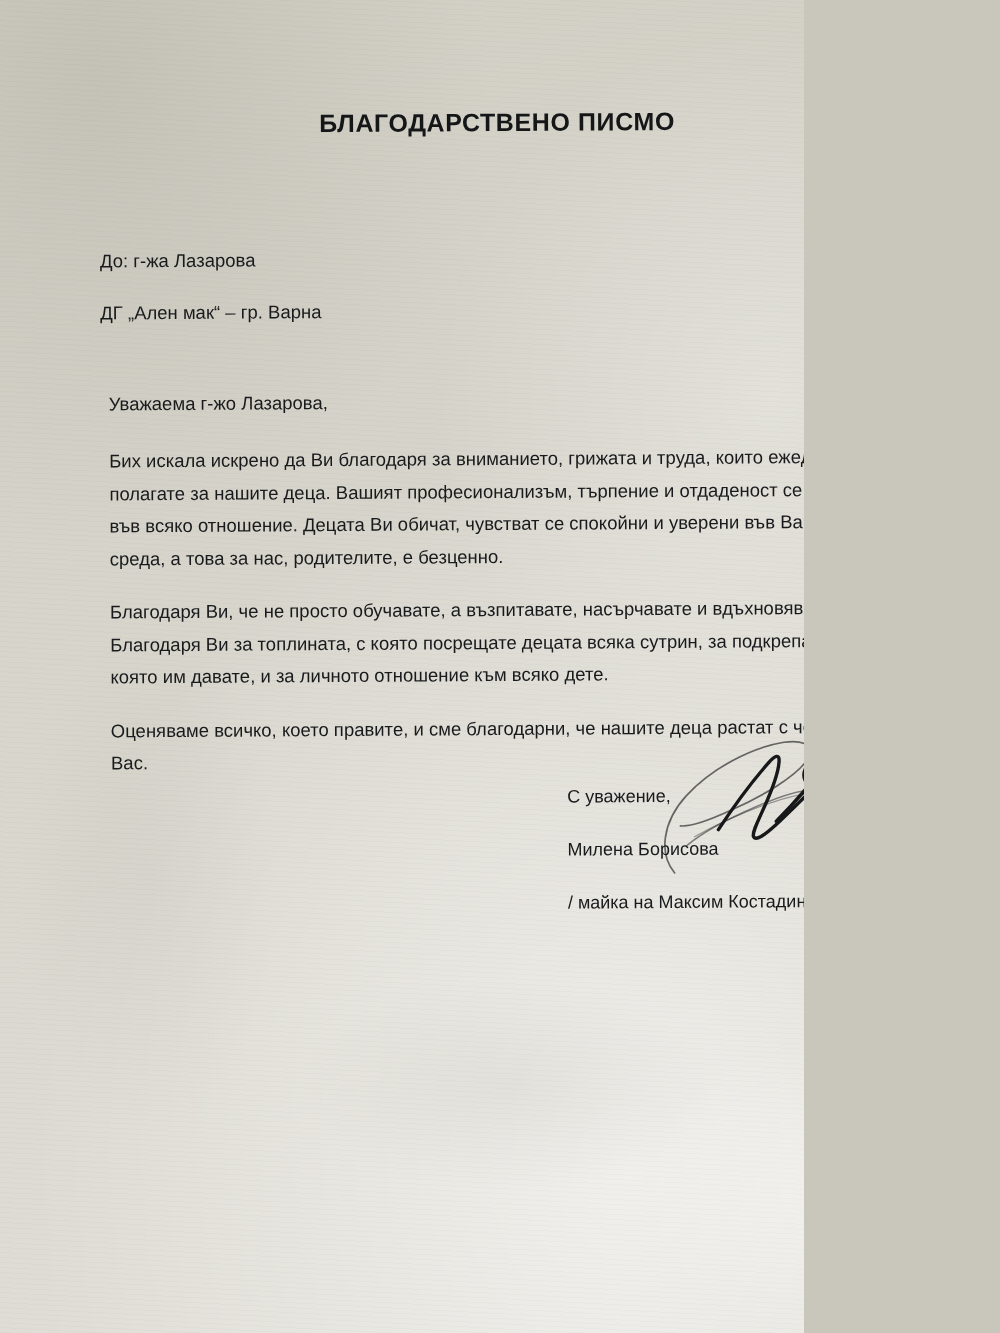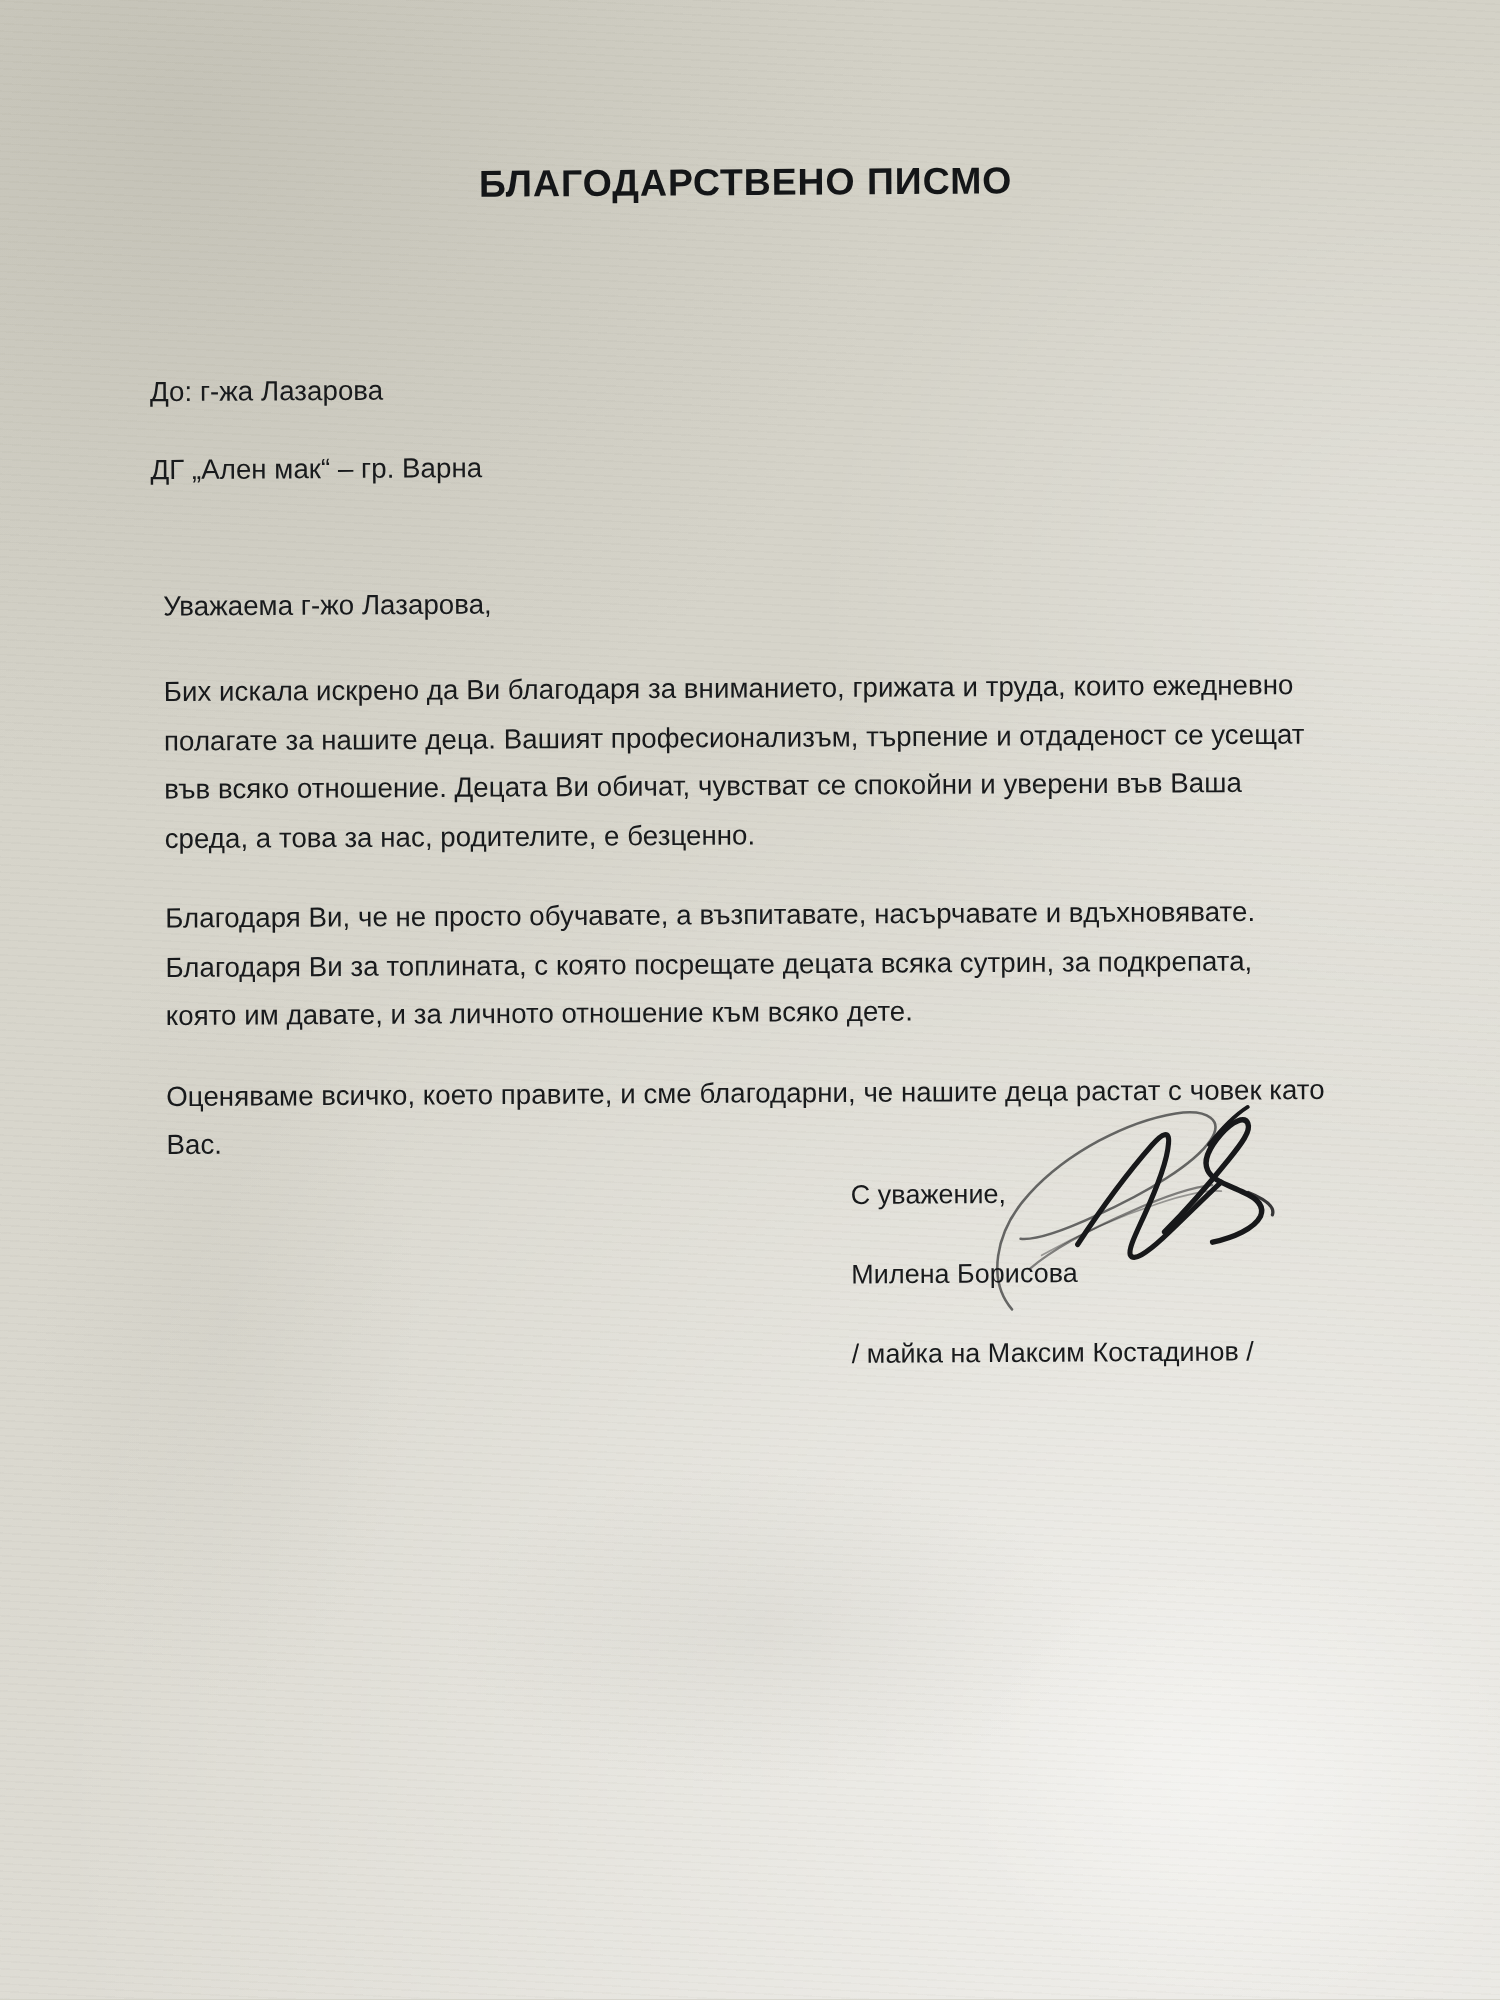--- a/index.html
+++ b/index.html
@@ -8,21 +8,21 @@
     padding: 0;
     background: #c9c7bc;
   }
   body {
     font-family: "Liberation Sans", "DejaVu Sans", sans-serif;
   }
 
   
   .page {
     position: relative;
-    width: 1000px;
+    width: 804px;
     height: 1333px;
     overflow: hidden;
     background:
       radial-gradient(ellipse 120% 90% at 78% 88%, rgba(255,255,255,0.55) 0%, rgba(255,255,255,0.0) 62%),
       radial-gradient(ellipse 70% 50% at 12% 6%, rgba(120,118,105,0.16) 0%, rgba(120,118,105,0) 70%),
       radial-gradient(ellipse 60% 40% at 96% 30%, rgba(255,255,255,0.30) 0%, rgba(255,255,255,0) 70%),
       linear-gradient(168deg, #d2d0c5 0%, #d6d4ca 35%, #dad8cf 62%, #dedcd4 85%, #e0ded7 100%);
     color: #16181a;
   }
 

